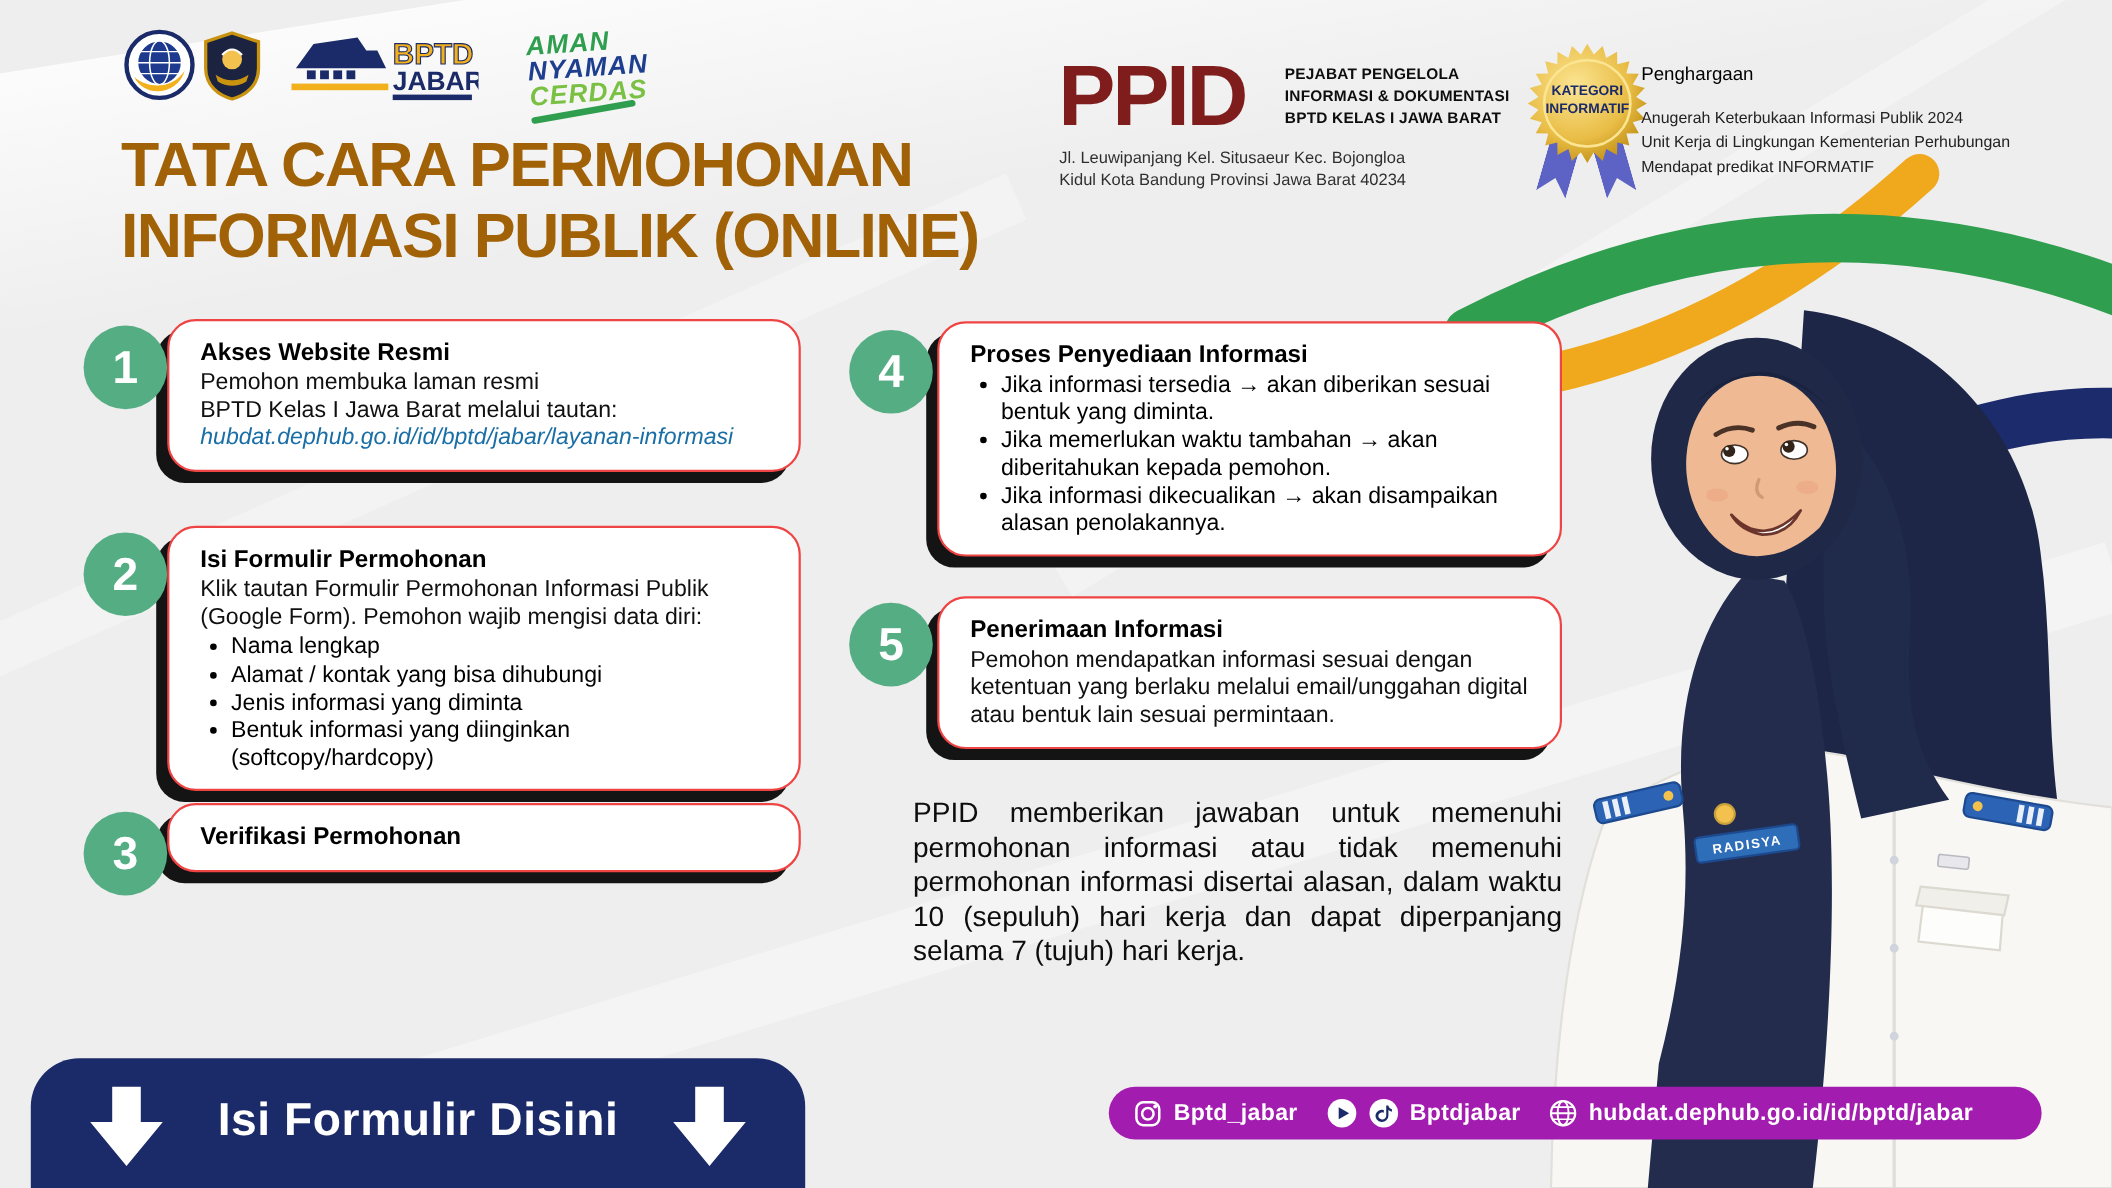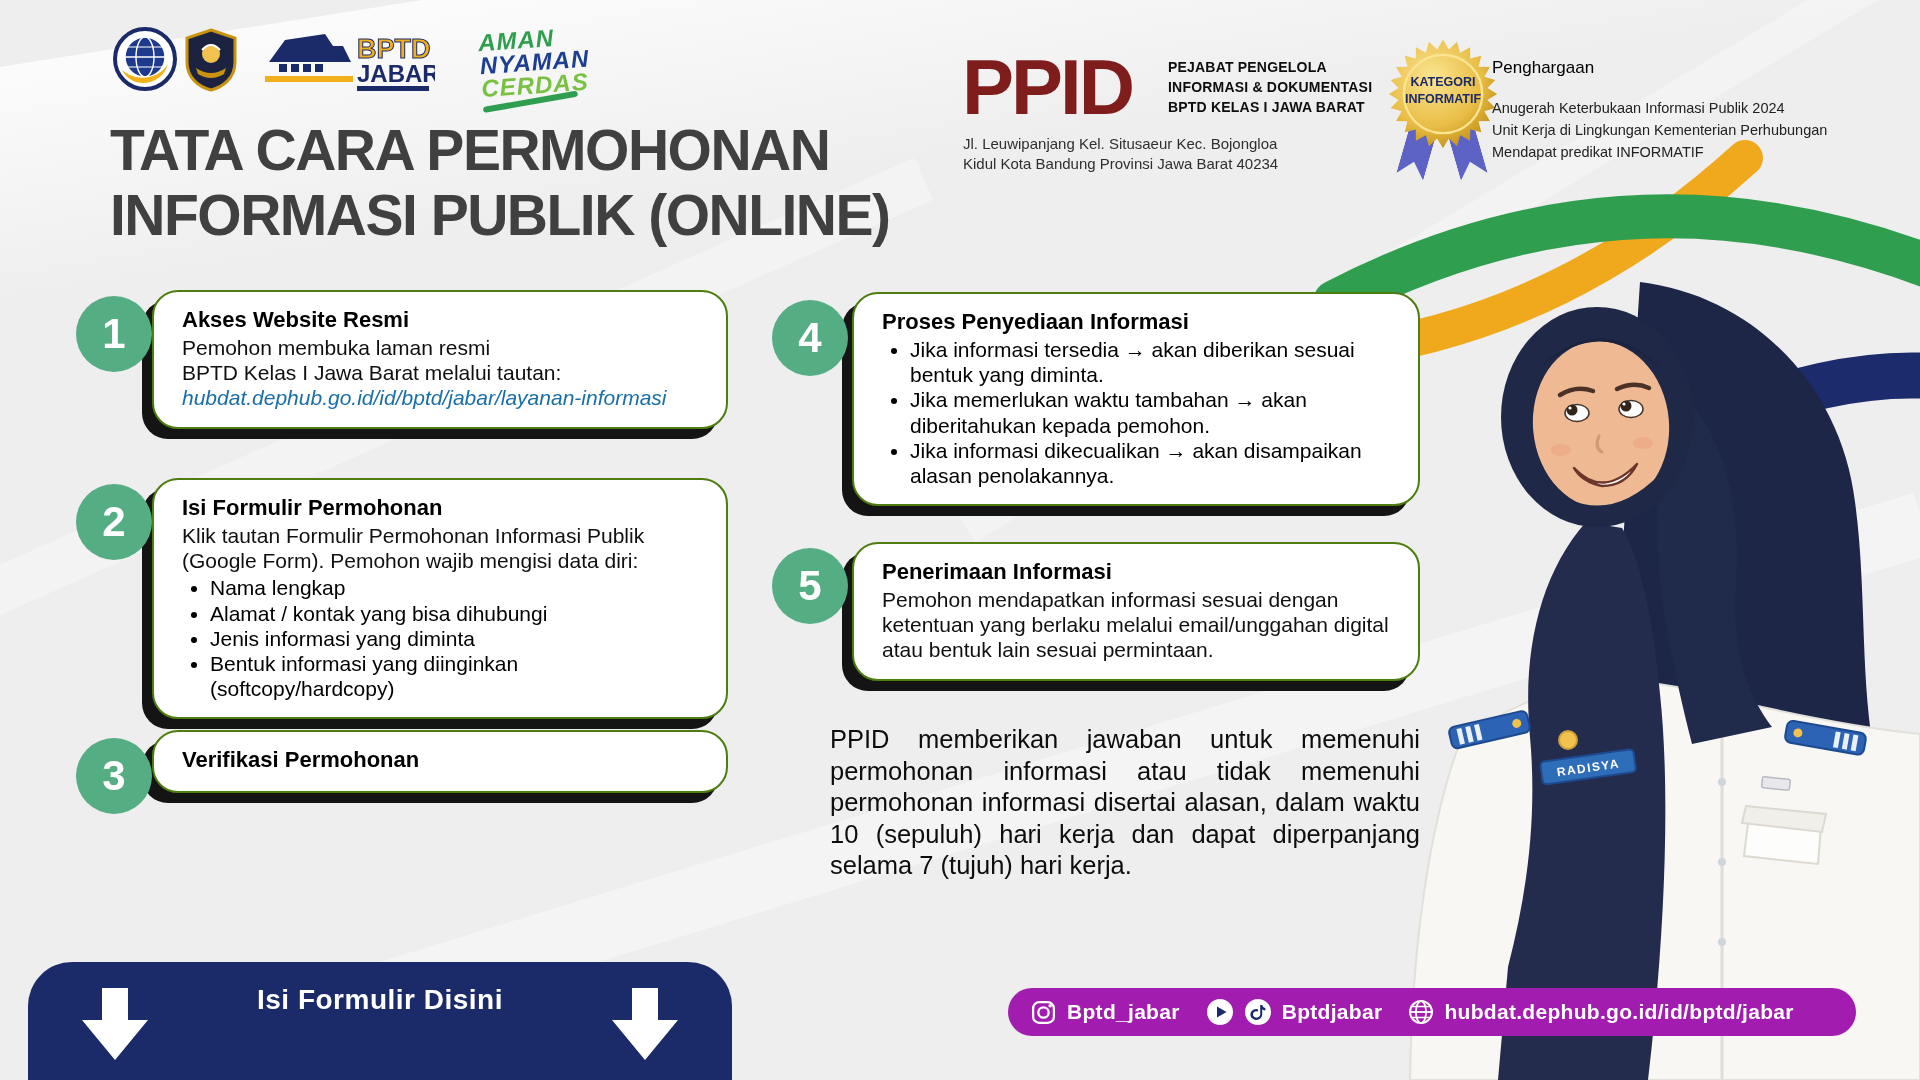--- a/index.html
+++ b/index.html
@@ -14,38 +14,38 @@
   .award-text{position:absolute;left:1492px;top:58px;width:360px;}
   .award-title{font-size:17px;font-weight:normal;color:#000;margin-bottom:20px;}
   .award-line{font-size:14.5px;color:#222;line-height:1.5;}
   .ribbon{position:absolute;width:28px;height:60px;background:#5c63c5;
           clip-path:polygon(0 0,100% 0,100% 100%,50% 74%,0 100%);}
   .badge-circle{position:absolute;left:1387px;top:38px;width:112px;height:112px;}
   .badge-label{position:absolute;left:1387px;top:74px;width:112px;text-align:center;
                font-size:12.5px;font-weight:bold;color:#1b2a68;line-height:1.35;}
   
   .title{position:absolute;left:110px;top:118px;font-size:57px;font-weight:900;letter-spacing:-1.5px;
-         line-height:1.14;color:#404040;}
+         line-height:1.14;color:#a16207;}
   
   .num{position:absolute;width:76px;height:76px;border-radius:50%;background:#55ad84;color:#fff;
        display:flex;align-items:center;justify-content:center;font-size:42px;font-weight:bold;z-index:5;}
-  .card{position:absolute;background:#fff;border:2px solid #4d7c0f;border-radius:26px;
+  .card{position:absolute;background:#fff;border:2px solid #ef4444;border-radius:26px;
         box-shadow:-10px 10px 0 #141414;padding:15px 24px 16px 28px;z-index:4;}
   .card-title{font-size:22px;font-weight:bold;color:#000;margin-bottom:2px;}
   .card-body{font-size:21px;line-height:1.2;color:#101010;white-space:pre-line;}
   .card-link{font-size:21px;line-height:1.2;font-style:italic;color:#1a6ea6;text-decoration:none;display:block;}
   .card ul{margin:2px 0 0 28px;padding:0;}
   .card li{font-size:21px;line-height:1.2;color:#000000;margin:0;}
   
   .closing{position:absolute;left:830px;top:724px;width:590px;font-size:25.5px;line-height:1.24;
            text-align:justify;color:#0d0d0d;z-index:4;}
   
   .cta{position:absolute;left:28px;top:962px;width:704px;height:160px;background:#1b2a68;border-radius:44px;
        display:flex;align-items:flex-start;justify-content:space-between;padding:22px 52px 0;box-sizing:border-box;z-index:8;}
-  .cta-label{color:#fff;font-size:28px;font-weight:bold;letter-spacing:.5px;}
+  .cta-label{color:#fff;font-size:42px;font-weight:bold;margin-top:10px;letter-spacing:.5px;}
   
   .social{position:absolute;left:1008px;top:988px;width:848px;height:48px;background:#a21caf;border-radius:24px;
           display:flex;align-items:center;padding:0 22px;box-sizing:border-box;gap:10px;z-index:9;color:#fff;}
   .social .handle{font-size:21px;font-weight:bold;letter-spacing:.3px;}
   .ml18{margin-left:16px;}
   .woman,.swoosh{position:absolute;pointer-events:none;}
 </style>
 </head>
 <body>
 

